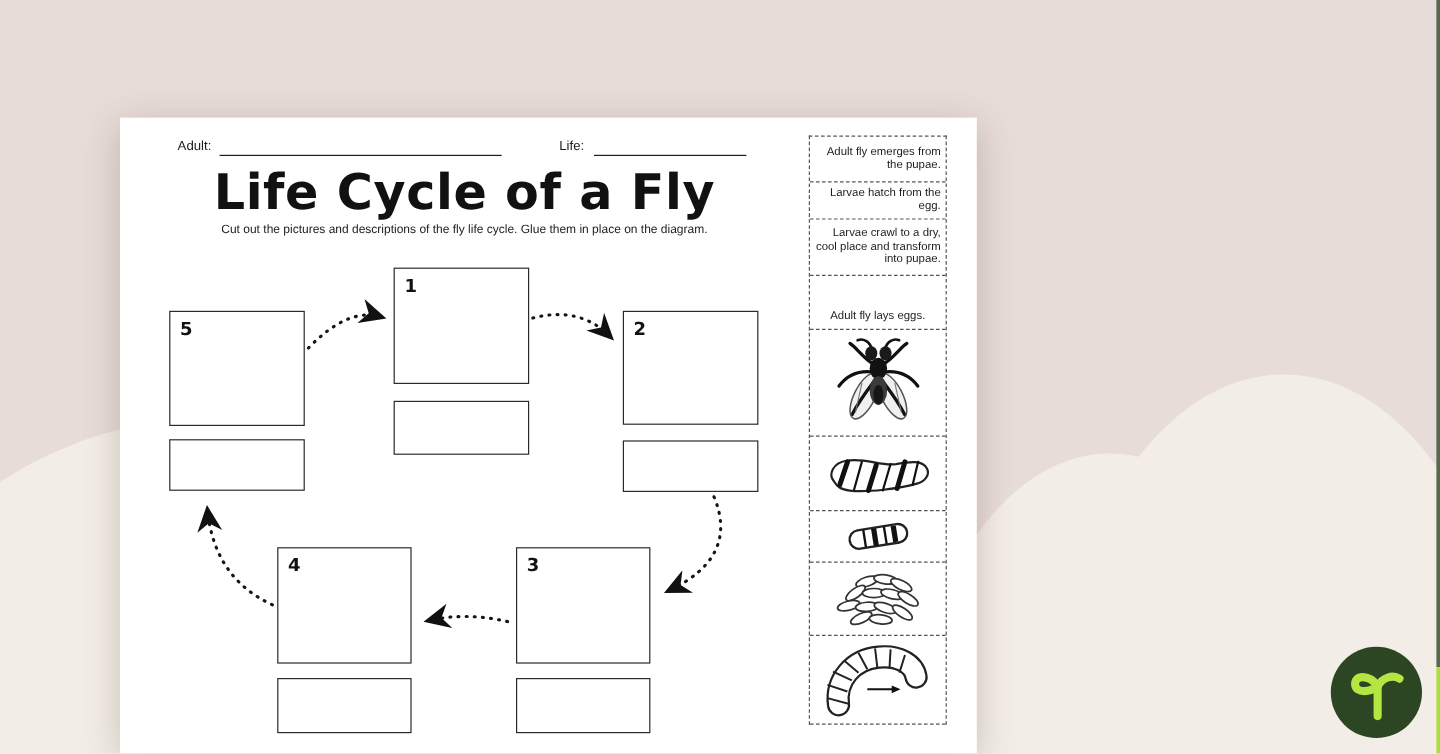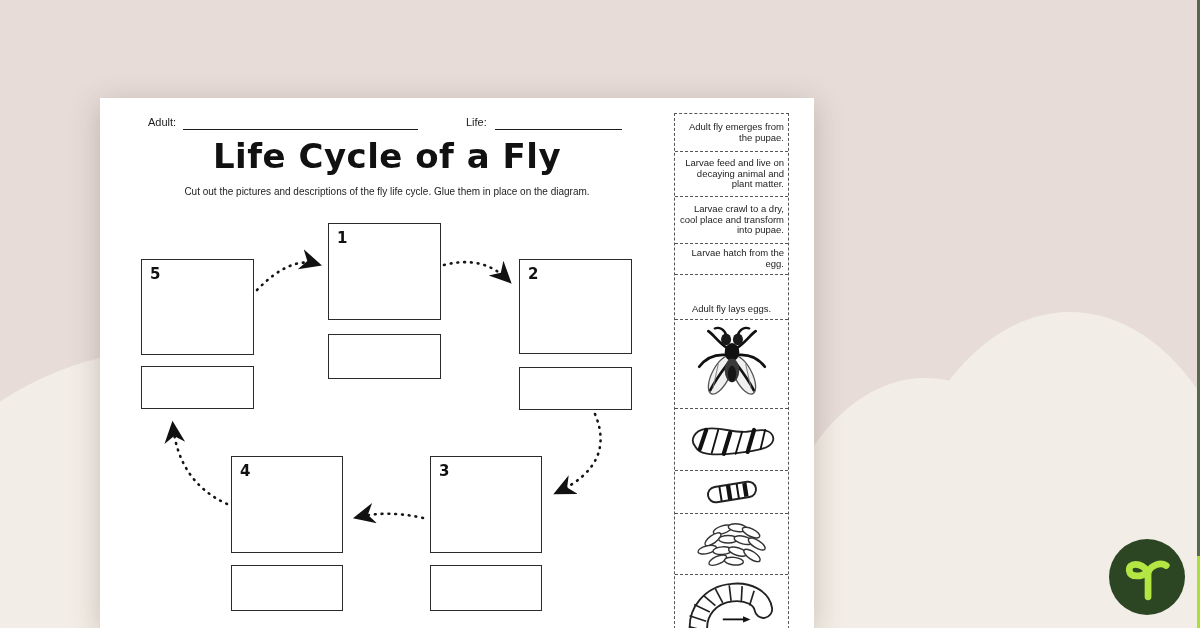--- a/index.html
+++ b/index.html
@@ -18,21 +18,21 @@
   .sheet{position:absolute;left:100px;top:98px;width:714px;height:530px;background:#ffffff;
          box-shadow:0 6px 28px rgba(96,72,62,.28);}
   .hdr-label{position:absolute;font-size:11px;color:#1c1c1c;}
   #name-label{left:48px;top:18px;}
   #date-label{left:366px;top:18px;}
   .write-line{position:absolute;border-bottom:1.4px solid #1c1c1c;height:0;}
   #name-line{left:83px;top:31px;width:235px;}
   #date-line{left:395px;top:31px;width:127px;}
 
   .title{position:absolute;left:0;top:38px;width:574px;text-align:center;
-         font-family:"DejaVu Sans",sans-serif;font-weight:800;font-size:34px;
+         font-family:"DejaVu Sans",sans-serif;font-weight:800;font-size:41px;
          letter-spacing:.5px;color:#111;}
   .instructions{position:absolute;left:20px;top:88px;width:534px;text-align:center;
          font-size:10px;color:#1c1c1c;}
 
   
   .pic-box,.ans-box{position:absolute;border:1.6px solid #2b2b2b;background:#fff;box-sizing:border-box;}
   .pic-box .num{display:block;margin:5px 0 0 8px;font-size:15px;font-weight:bold;color:#111;
                 font-family:"DejaVu Sans",sans-serif;}
   #box1{left:228px;top:125px;width:113px;height:97px;}
   #ans1{left:228px;top:236px;width:113px;height:45px;}
@@ -115,28 +115,25 @@
         <path d="M495,316 Q516,366 458,394" marker-end="url(#ah)"></path>
         <path d="M323,420 Q288,412 258,419" marker-end="url(#ah)"></path>
         <path d="M127,406 Q79,384 73,328" marker-end="url(#ah)"></path>
       </g>
     </svg>
 
     <div class="cutout-col">
       <div class="strip" id="strip-t1">
         <span class="txt">Adult fly emerges from the pupae.</span>
         </div>
-      <div class="strip" id="strip-t2">
-        <span class="txt">Larvae feed and live on decaying animal and plant matter.</span>
+      <div class="strip" id="strip-t3">
+        <span class="txt">Larvae hatch from the egg.</span>
         </div>
       <div class="strip" id="strip-t4">
         <span class="txt">Larvae crawl to a dry, cool place and transform into pupae.</span>
-        </div>
-      <div class="strip" id="strip-t3">
-        <span class="txt">Larvae hatch from the egg.</span>
         </div>
       <div class="strip" id="strip-t5">
         <span class="txt">Adult fly lays eggs.</span>
         </div>
 
       <div class="strip" id="strip-fly">
         <svg width="82" height="82" viewBox="0 0 90 90">
           <g fill="none" stroke="#111" stroke-width="2.4" stroke-linecap="round">
             <path d="M39,14 C37,7 31,4 26,6"></path>
               <path d="M51,14 C53,7 59,4 64,6"></path>

